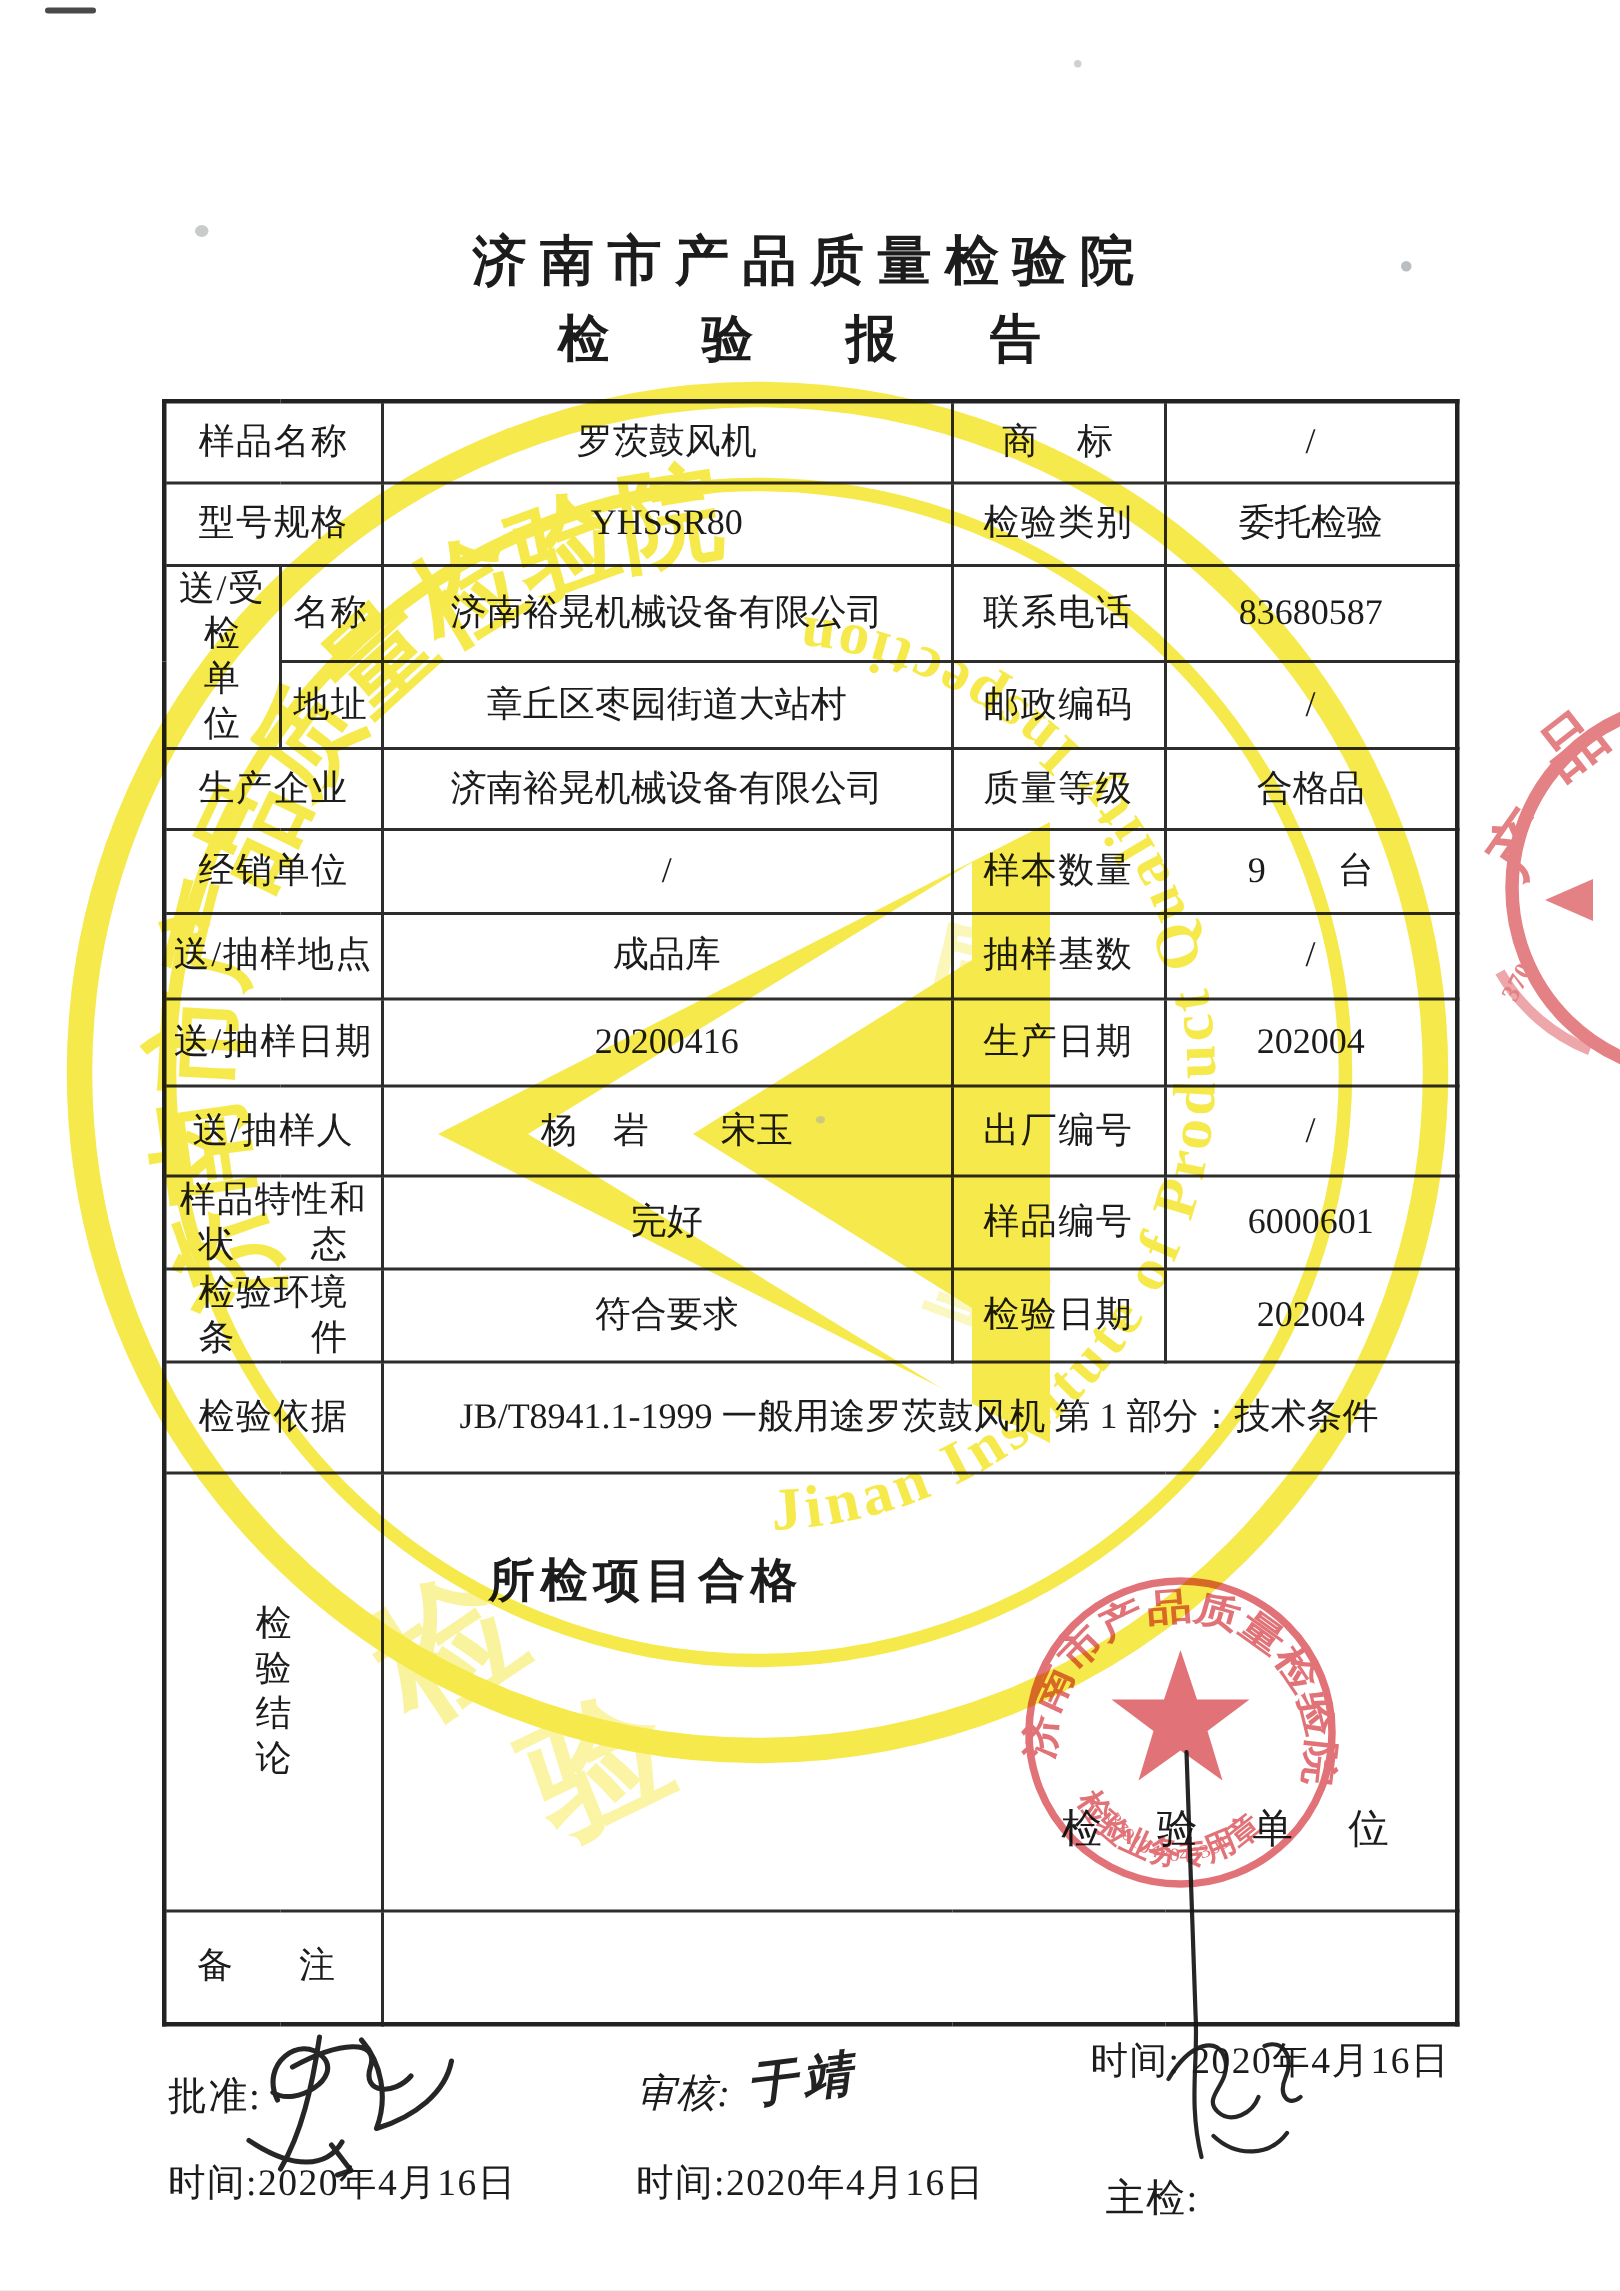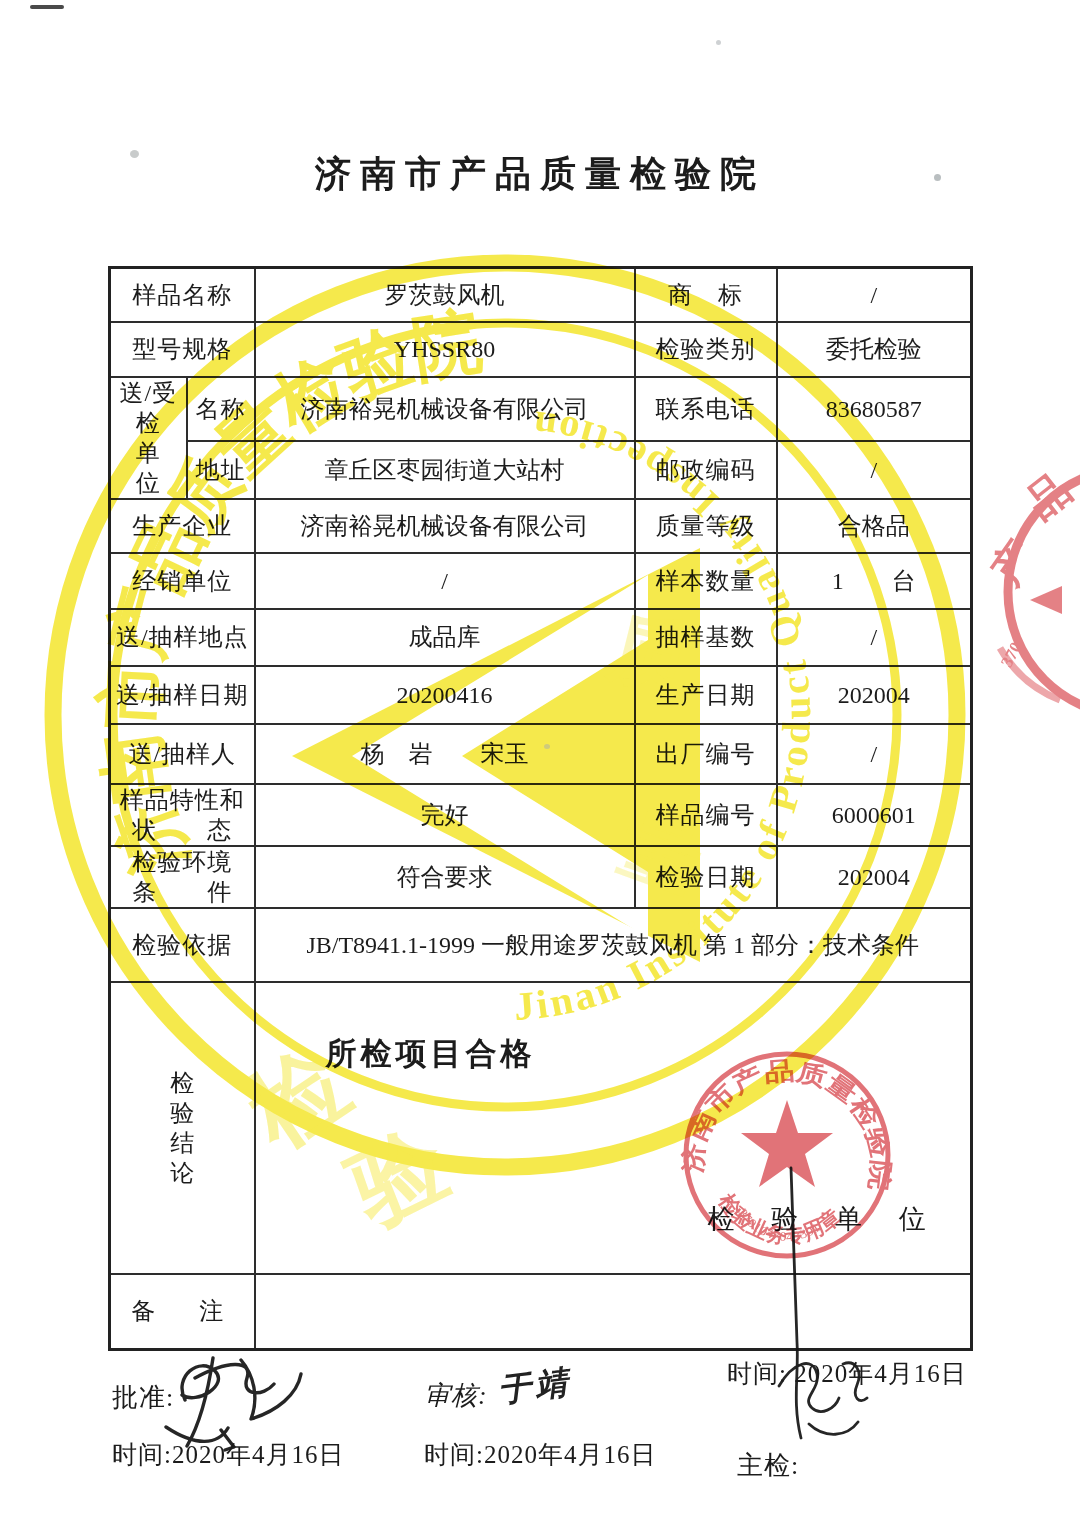--- a/index.html
+++ b/index.html
@@ -36,20 +36,21 @@
   .wm-red{mix-blend-mode:multiply;opacity:.85;}
   .wm-ink{opacity:.92;}
   .speck{position:absolute;border-radius:50%;}
 </style>
 </head>
 <body>
 
 <div class="page">
 
   <div class="title">济南市产品质量检验院</div>
+  <div class="subtitle">检　验　报　告</div>
 
   <table class="report">
     <colgroup>
         <col style="width:77px">
         <col style="width:68px">
         <col style="width:380px">
         <col style="width:142px">
         <col style="width:195px">
       </colgroup>
     <tbody>
@@ -84,21 +85,21 @@
     <tr style="height:54px">
       <td class="lbl" colspan="2">生产企业</td>
       <td class="val val-main">济南裕晃机械设备有限公司</td>
       <td class="lbl">质量等级</td>
       <td class="val">合格品</td>
     </tr>
     <tr style="height:56px">
       <td class="lbl" colspan="2">经销单位</td>
       <td class="val val-main">/</td>
       <td class="lbl">样本数量</td>
-      <td class="val">1　　台</td>
+      <td class="val">9　　台</td>
     </tr>
     <tr style="height:57px">
       <td class="lbl" colspan="2">送/抽样地点</td>
       <td class="val val-main">成品库</td>
       <td class="lbl">抽样基数</td>
       <td class="val">/</td>
     </tr>
     <tr style="height:58px">
       <td class="lbl" colspan="2">送/抽样日期</td>
       <td class="val val-main">20200416</td>

